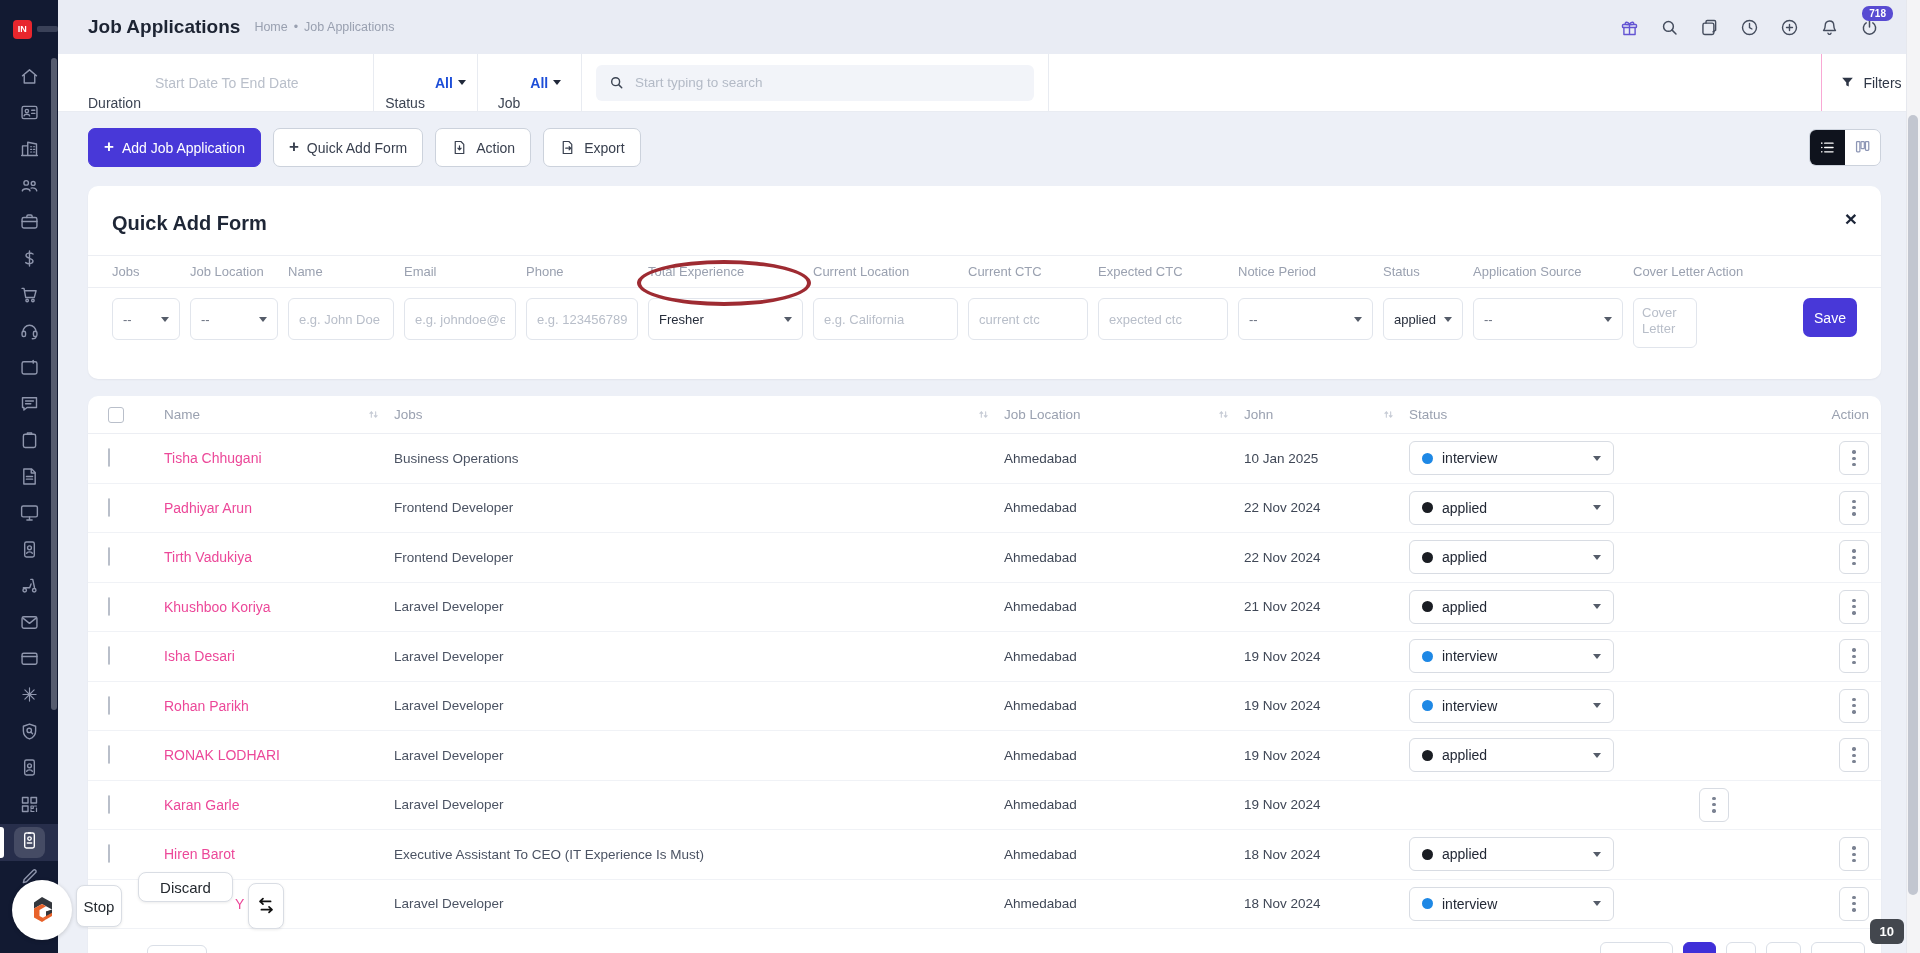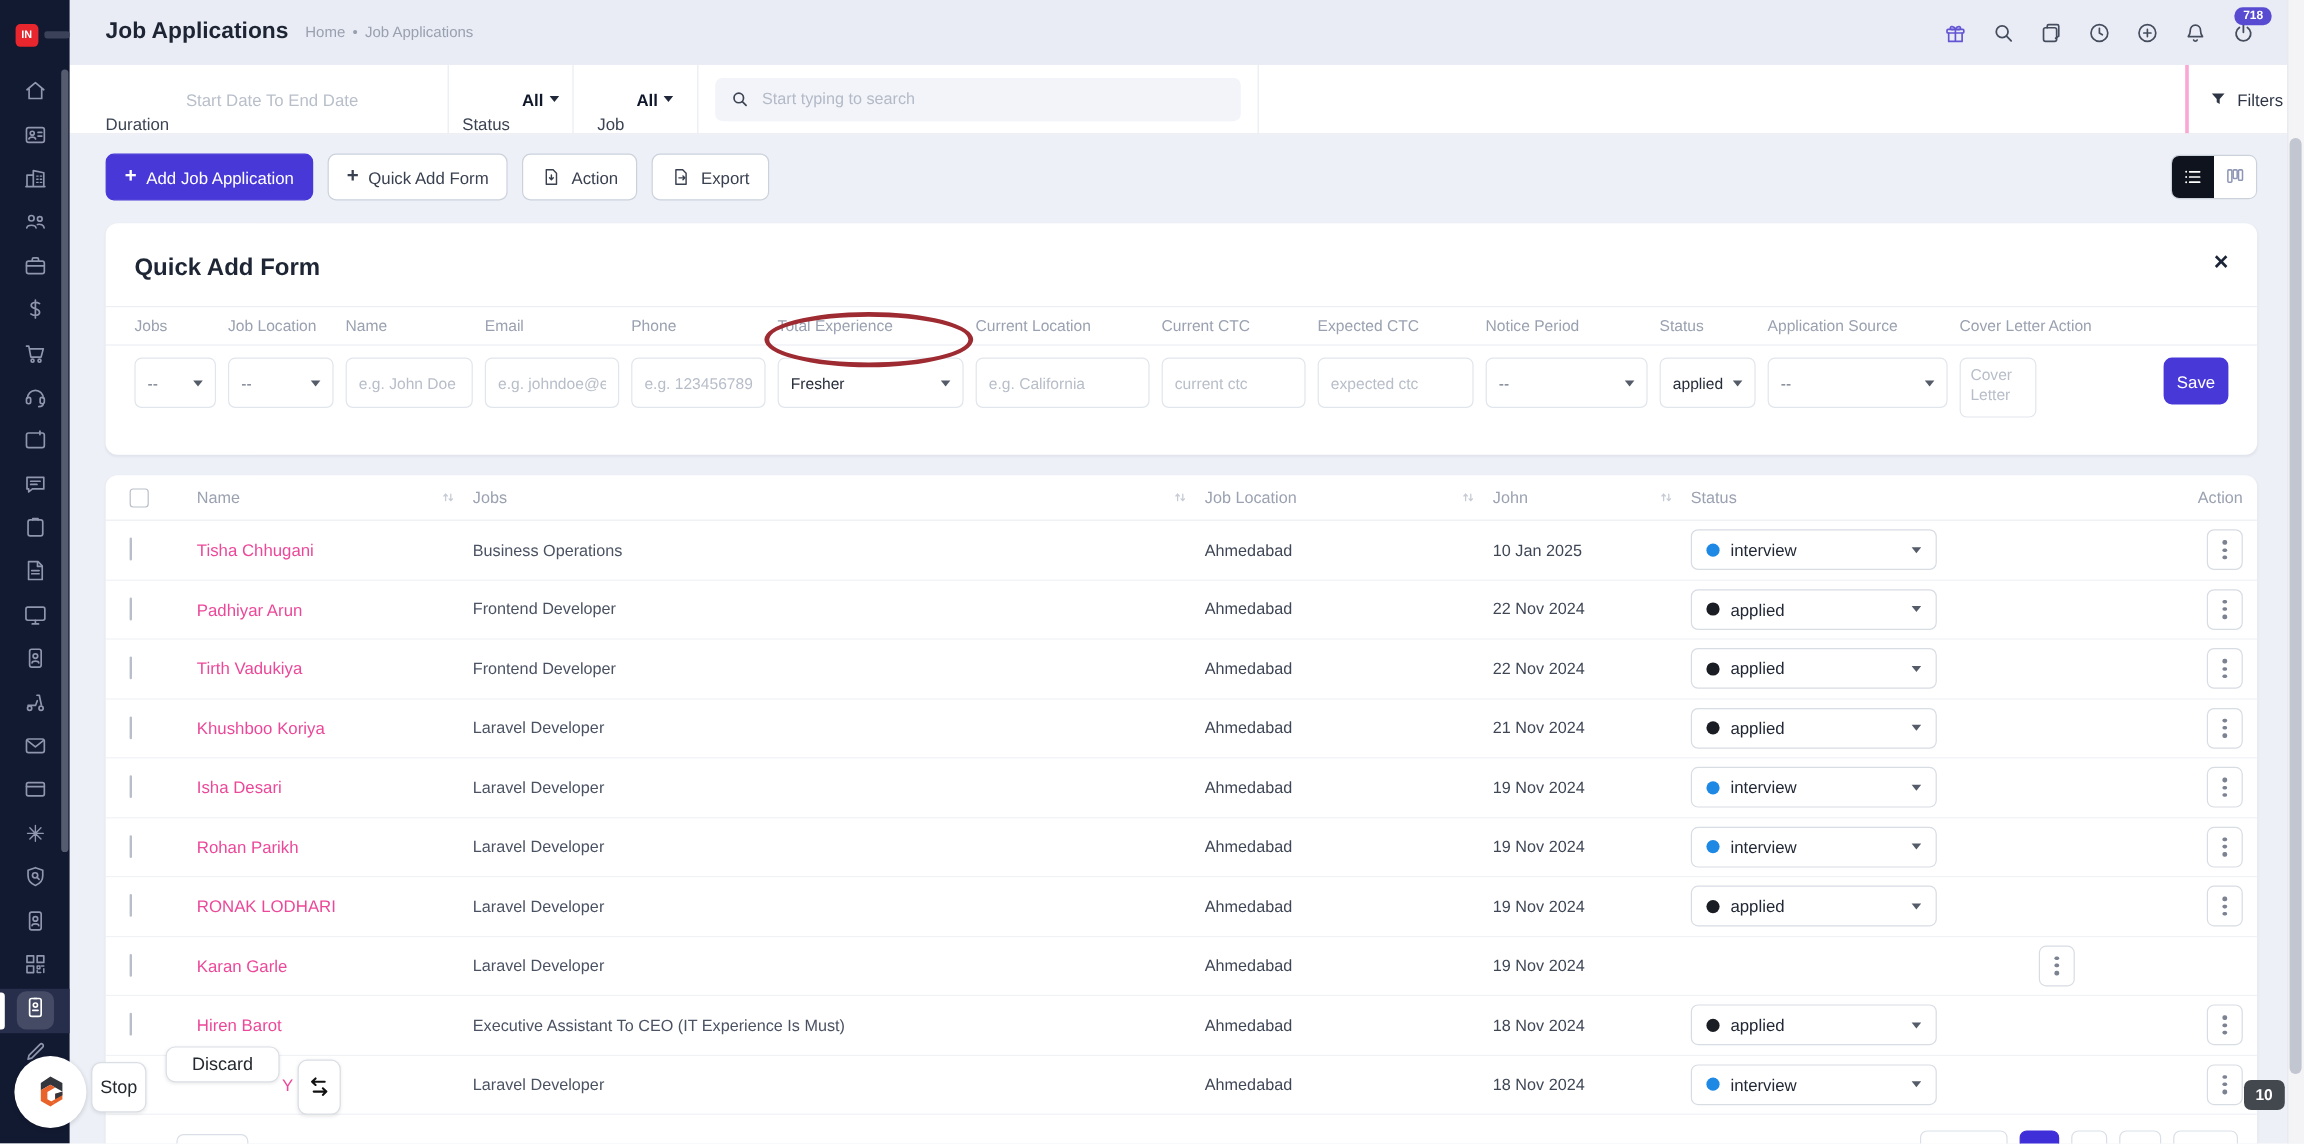--- a/index.html
+++ b/index.html
@@ -29,27 +29,27 @@
   .tico.gift { color:#6354d3; }
   .badge-405 { position:absolute; top:6px; right:27px; background:#584bd2; color:#fff; font-size:10px; font-weight:700; border-radius:7px; padding:2px 7px; }
 
   
   .filterbar { position:absolute; left:58px; top:54px; right:0; height:58px; background:#fff; display:flex; align-items:stretch; z-index:4; border-bottom:1px solid #e9ecf2; }
   .fgroup { display:flex; align-items:center; border-right:1px solid #e8ebf1; }
   .fg-duration { width:316px; padding-left:30px; gap:14px; }
   .fg-status, .fg-job { width:104px; justify-content:center; gap:10px; }
   .fg-search { width:467px; padding:0 14px; border-right:1px solid #e8ebf1; }
   .flabel { font-size:14px; color:#3c4453;margin-top:40px; }
-  .fvalue { font-size:14px; font-weight:700; color:#0f172a; display:flex; align-items:center; gap:5px; cursor:pointer; }
+  .fvalue { font-size:14px; font-weight:700; color:#1d4ed8; display:flex; align-items:center; gap:5px; cursor:pointer; }
   .caret-dn { width:0; height:0; border-left:4px solid transparent; border-right:4px solid transparent; border-top:5px solid #20283a; }
   .fplaceholder { font-size:14px; color:#b9bfca; }
   .search-pill { background:#f2f4f9; border-radius:6px; height:36px; flex:1; display:flex; align-items:center; padding:0 12px; gap:10px; color:#3c4453; }
   .search-pill input { border:none; outline:none; background:transparent; font-size:13.5px; flex:1; font-family:inherit; color:#2b3344; }
   .search-pill input::placeholder { color:#b3bac6; }
-  .filters-btn { margin-left:auto; width:99px; border-left:3px solid #f9a8d4; display:flex; align-items:center; justify-content:center; gap:8px; font-size:14px; color:#2e3646; cursor:pointer; }
+  .filters-btn { margin-left:auto; width:99px; border-left:1px solid #f9a8d4; display:flex; align-items:center; justify-content:center; gap:8px; font-size:14px; color:#2e3646; cursor:pointer; }
 
   
   .main { position:absolute; left:58px; top:112px; right:0; bottom:0; }
   .toolbar { display:flex; align-items:center; margin:16px 39px 0 30px; height:39px; }
   .btn { display:inline-flex; align-items:center; gap:8px; height:39px; border-radius:7px; font-size:14px; padding:0 15px; cursor:pointer; background:#fff; border:1px solid #ccd2dc; color:#39404f; }
   .btn + .btn { margin-left:12px; }
   .btn.primary { background:#4838d8; border-color:#4838d8; color:#fff; }
   .btn .bplus { font-size:17px; font-weight:700; line-height:1; margin-top:-2px; }
   .btn svg { width:17px; height:17px; }
   .view-toggle { margin-left:auto; display:flex; border:1px solid #ccd2dc; border-radius:7px; overflow:hidden; }
@@ -109,21 +109,21 @@
   .ov-stop { position:absolute; left:76px; top:885px; width:46px; height:42px; z-index:40; }
   .ov-discard { position:absolute; left:138px; top:872px; width:95px; height:30px; z-index:40; }
   .ov-swap { position:absolute; left:248px; top:883px; width:36px; height:46px; z-index:40; padding:0; }
   .ovbtn { background:#fff; border:1px solid #d9dde4; border-radius:8px; font-size:15px; color:#24292f; font-family:inherit; cursor:pointer; box-shadow:0 1px 3px rgba(0,0,0,.08); display:flex; align-items:center; justify-content:center; }
   .ov-swap svg { width:22px; height:22px; color:#111; }
   .logo-circle { position:absolute; left:12px; top:880px; width:60px; height:60px; border-radius:50%; background:#fff; z-index:41; display:flex; align-items:center; justify-content:center; box-shadow:0 1px 4px rgba(0,0,0,.18); cursor:pointer; }
   .logo-circle svg { width:34px; height:34px; }
 
   .scroll-track { position:absolute; right:0; top:0; width:14px; height:953px; background:#f4f4f6; border-left:1px solid #e6e8ee; z-index:50; }
   .scroll-thumb { position:absolute; right:2px; top:115px; width:10px; height:780px; background:#c2c6d0; border-radius:5px; cursor:pointer; }
-  .scroll-badge { position:absolute; right:16px; top:900px; background:#43474e; color:#fff; font-size:13px; font-weight:700; border-radius:6px; padding:5px 10px; z-index:51; }
+  .scroll-badge { position:absolute; right:16px; top:919px; background:#43474e; color:#fff; font-size:13px; font-weight:700; border-radius:6px; padding:5px 10px; z-index:51; }
 </style>
 </head>
 <body>
 
 <aside class="sidebar">
   <div class="logo-block">
     <div class="logo-sq">IN</div>
     <div class="logo-word"></div>
   </div>
   <nav class="sb-nav" id="sb-nav">

